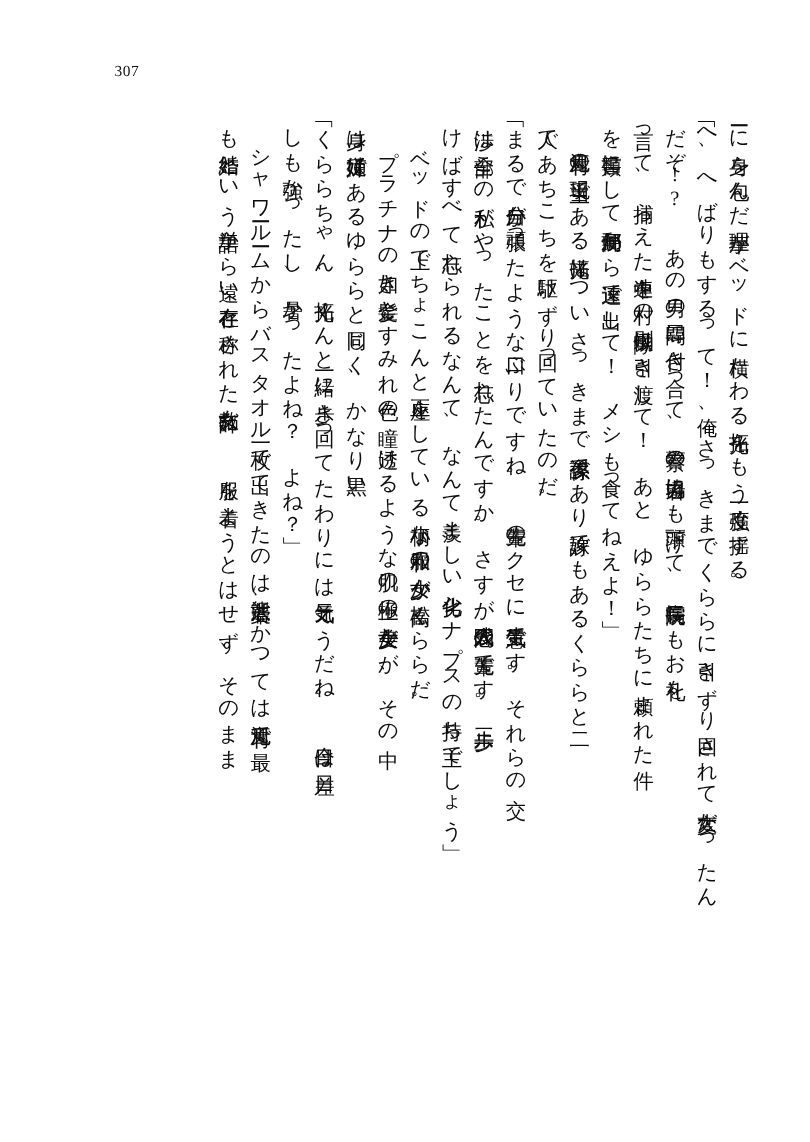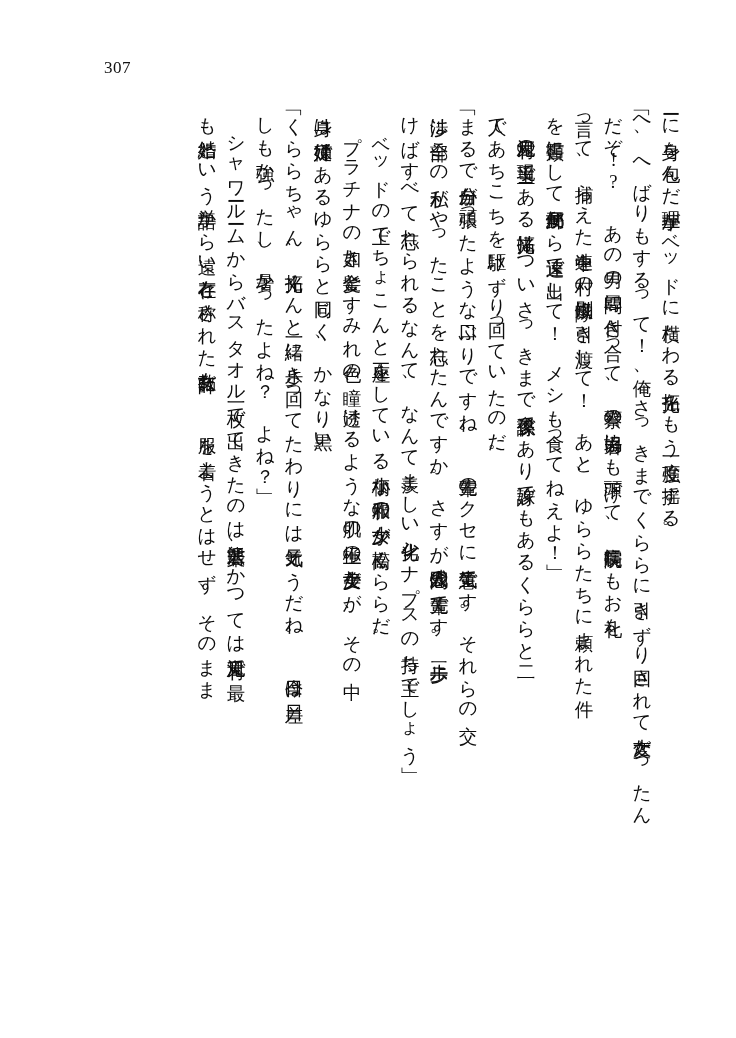--- a/index.html
+++ b/index.html
@@ -15,21 +15,21 @@
     position: relative;
     width: 736px;
     height: 1038px;
     background: #ffffff;
     overflow: hidden;
   }
   .page-number {
     position: absolute;
     top: 58px;
     left: 104px;
-    font-size: 17px;
+    font-size: 14px;
     letter-spacing: 0.5px;
     color: #111111;
     font-family: "Liberation Serif", "DejaVu Serif", serif;
   }
   .body-text {
     position: absolute;
     top: 104px;
     left: 60px;
     right: 56px;
     height: 880px;

